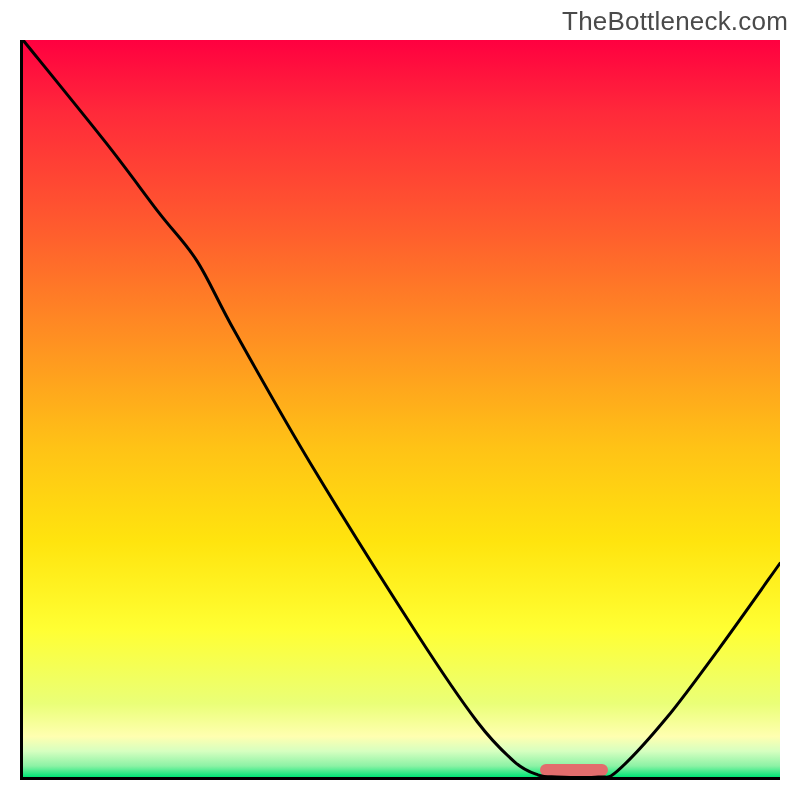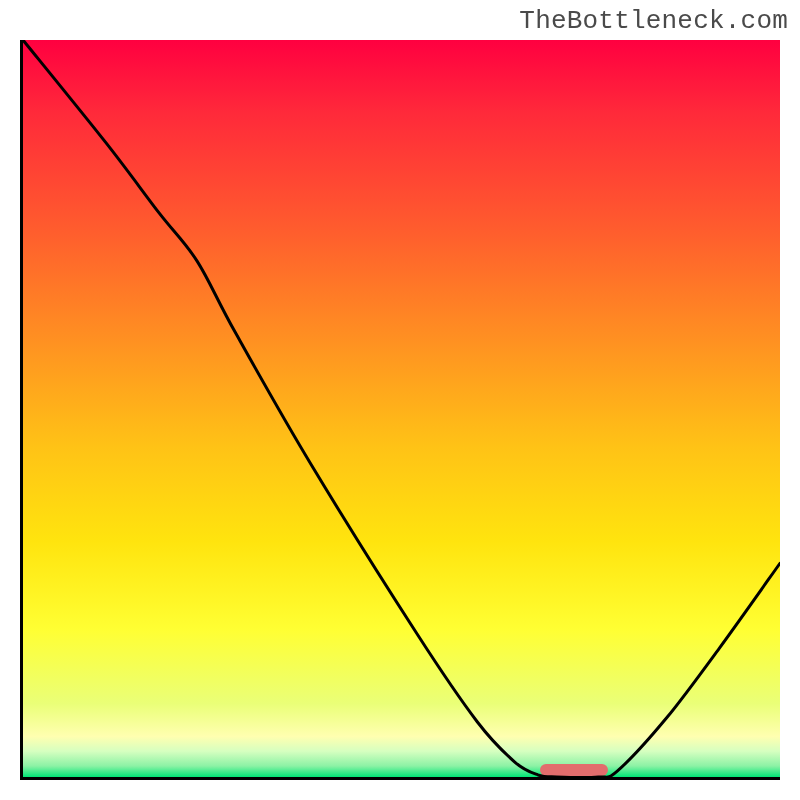--- a/index.html
+++ b/index.html
@@ -12,21 +12,21 @@
   }
   .chart-root {
     position: relative;
     width: 800px;
     height: 800px;
   }
   .watermark {
     position: absolute;
     top: 6px;
     right: 12px;
-    font-family: Liberation Mono, monospace;
+    font-family: Liberation Sans, sans-serif;
     font-size: 26px;
     font-weight: 400;
     color: #4a4a4a;
     letter-spacing: 0.2px;
     text-align: left;
   }
   .plot {
     position: absolute;
     left: 20px;
     top: 40px;

